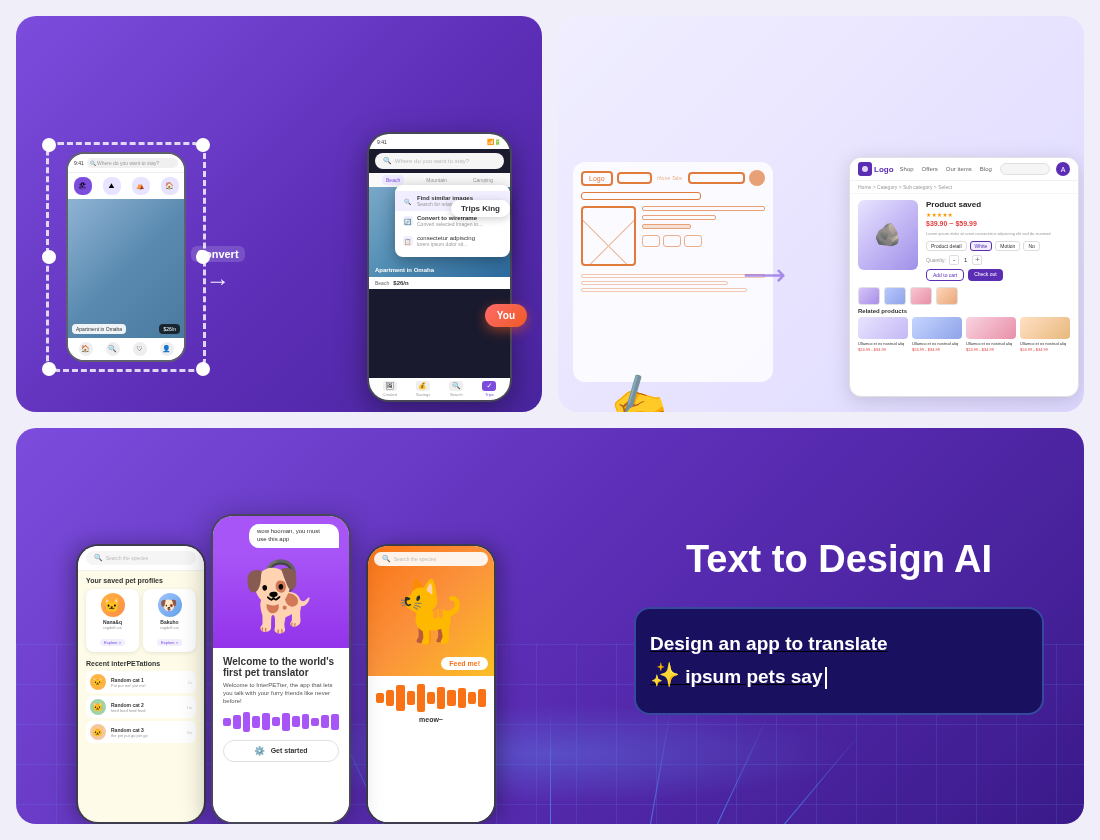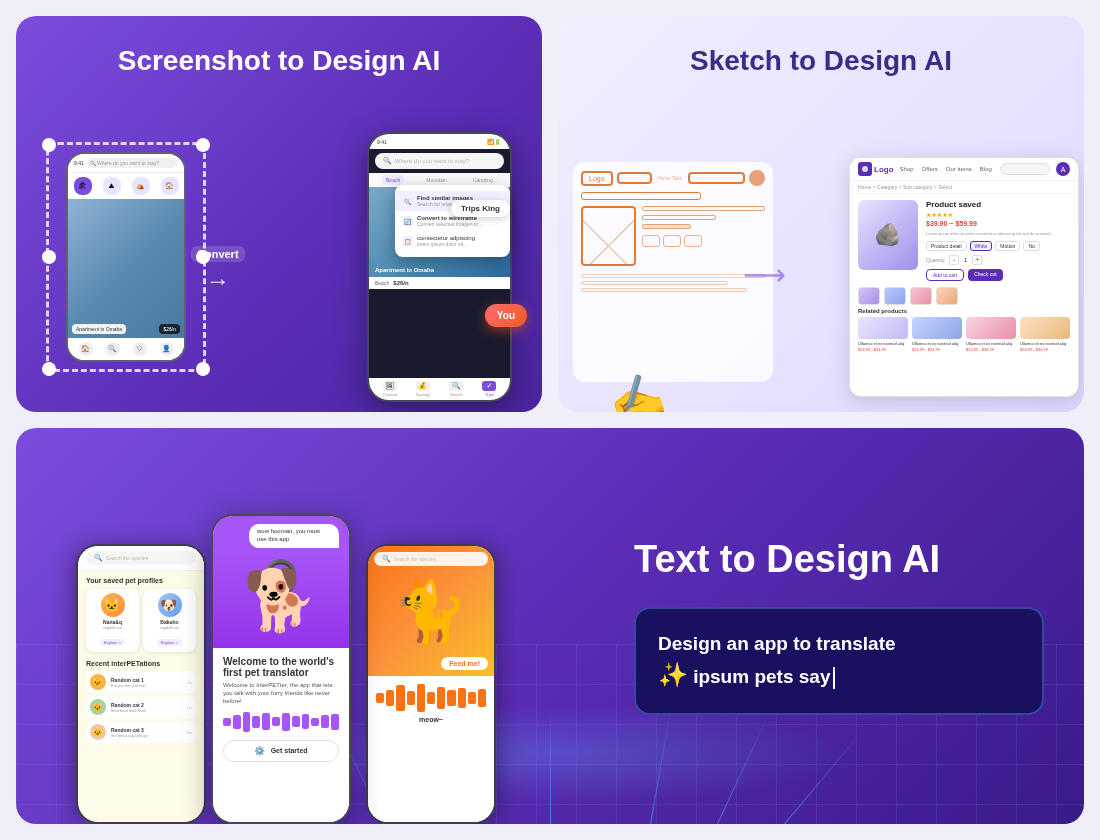--- a/index.html
+++ b/index.html
@@ -1094,32 +1094,33 @@
       display: flex;
       flex-direction: column;
       justify-content: center;
       padding: 40px 40px 40px 20px;
       z-index: 2;
     }
     .text-design-title {
       color: #fff;
       font-size: 38px;
       font-weight: 800;
-      text-align: left;
+      text-align: center;
       margin-bottom: 25px;
       line-height: 1.2;
     }
     .text-design-input-box {
       background: #1a1060;
       border: 2px solid rgba(100,160,255,0.4);
       border-radius: 16px;
-      padding: 22px 22px;
+      padding: 22px 14px;
       display: flex;
       align-items: flex-start;
       gap: 12px;
+      text-decoration: underline;
     }
     .text-design-prompt {
       color: #fff;
       font-size: 19px;
       font-weight: 600;
       line-height: 1.4;
       flex: 1;
     }
     .text-design-cursor {
       display: inline-block;
@@ -1154,22 +1155,20 @@
       background: linear-gradient(to bottom, transparent, rgba(80,140,255,0.8));
     }
 
   </style>
 </head>
 <body>
 
 <div class="main-grid">
 
   <div class="card-screenshot">
-    <h2 class="card-title">Screenshot to
-Design AI</h2>
 
     <div class="wireframe-box">
       <div class="corner-dot tl"></div>
       <div class="corner-dot tr"></div>
       <div class="corner-dot bl"></div>
       <div class="corner-dot br"></div>
       <div class="corner-dot ml"></div>
       <div class="corner-dot mr"></div>
     </div>
 
@@ -1268,21 +1267,20 @@
         </div>
       </div>
     </div>
 
     <div class="oliver-label">Trips King</div>
 
     <div class="user-bubble">You</div>
   </div>
 
   <div class="card-sketch">
-    <h2 class="card-title">Sketch to Design AI</h2>
 
     <div class="sketch-area">
 
       <div class="sketch-header-row">
         <div class="sketch-logo-box">Logo</div>
         <div class="sketch-nav-box"></div>
         <div style="font-size:5px;color:#e07b3c;opacity:0.6;font-style:italic;">&nbsp;Home Tabs&nbsp;</div>
         <div class="sketch-search-box"></div>
         <div class="sketch-search-btn"></div>
       </div>

